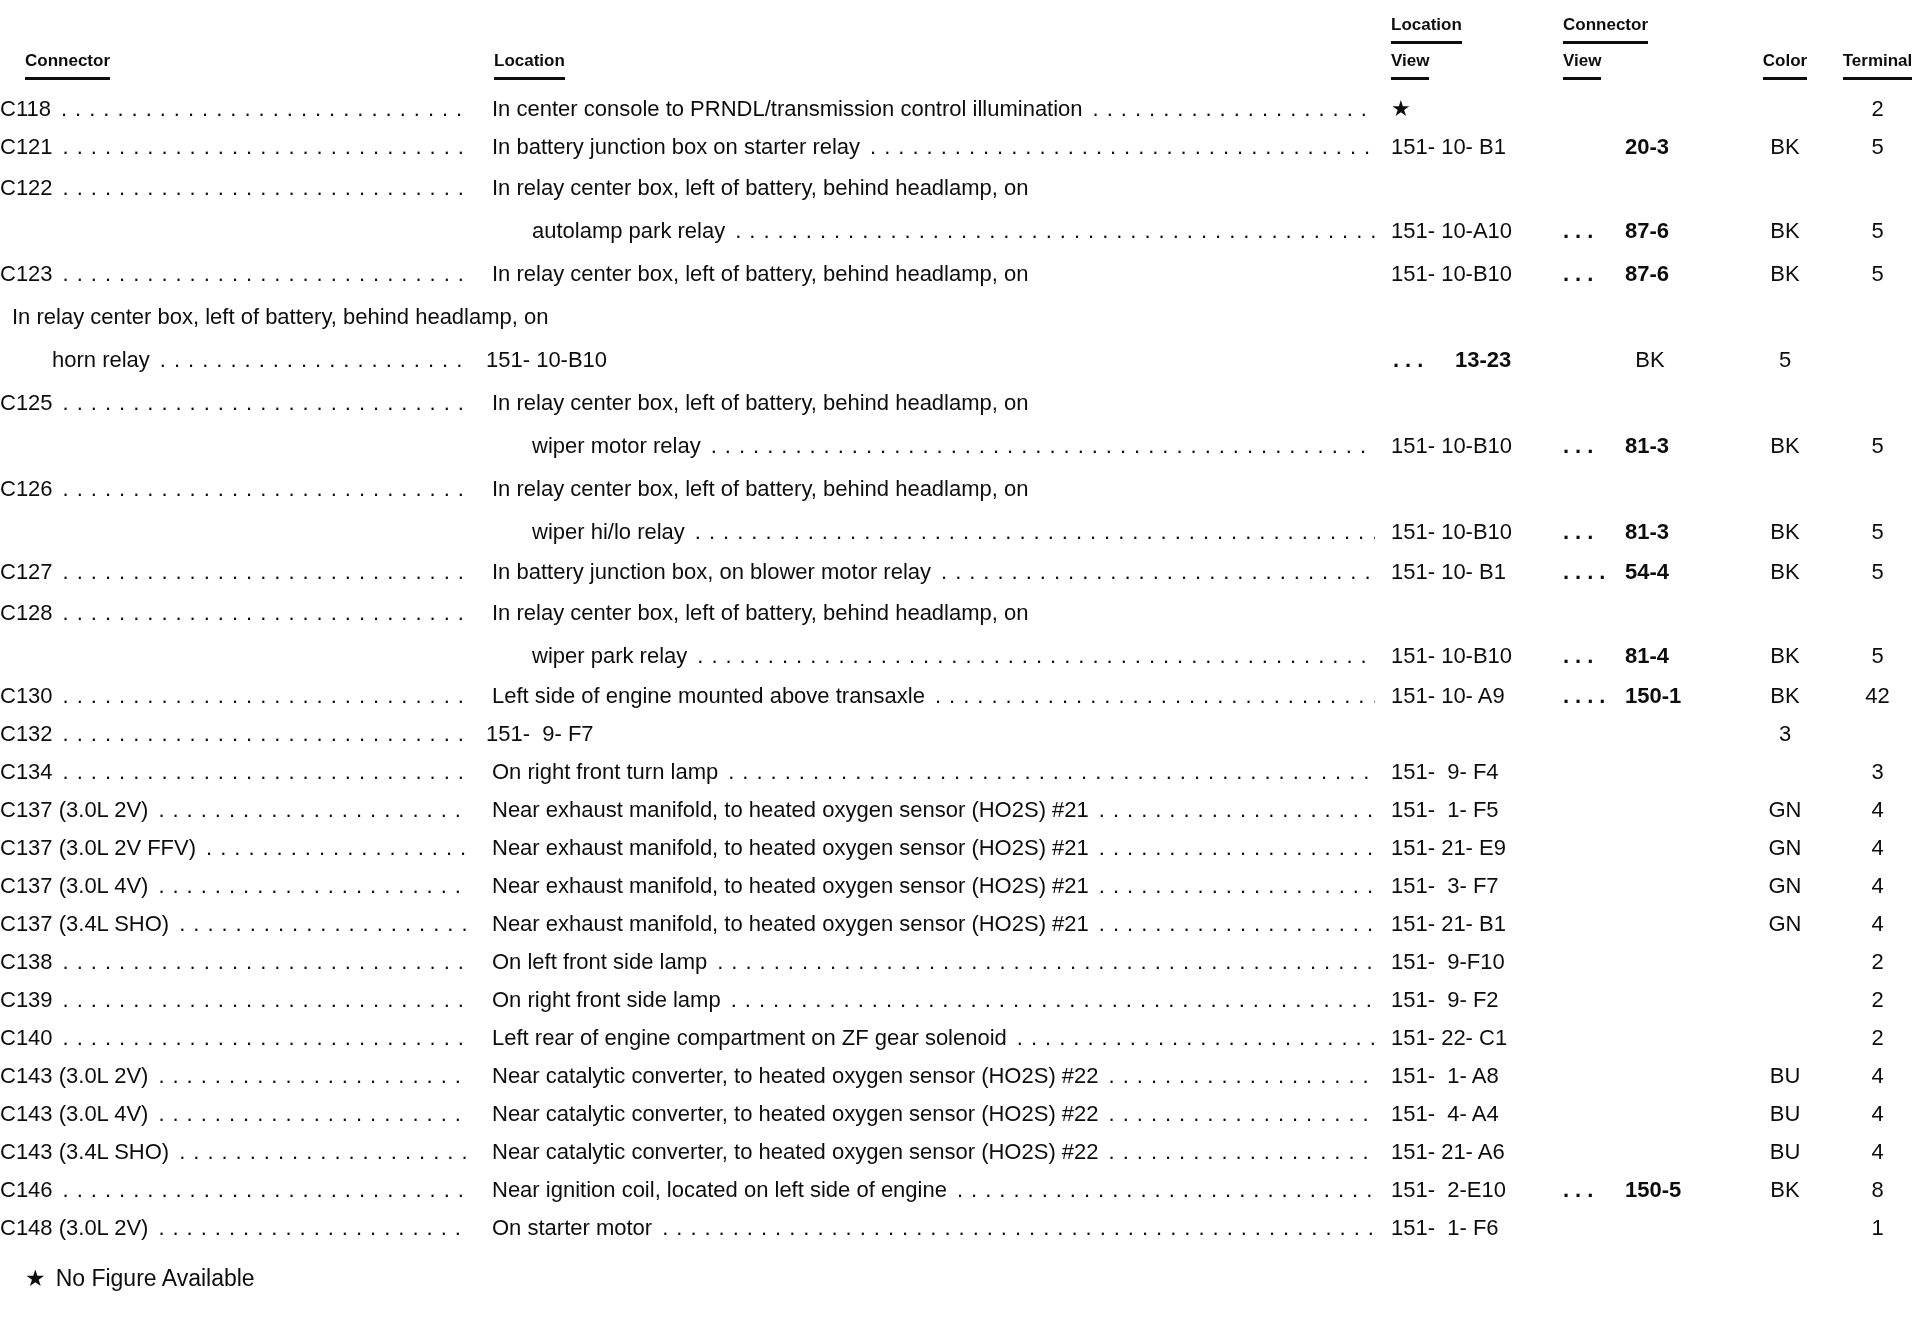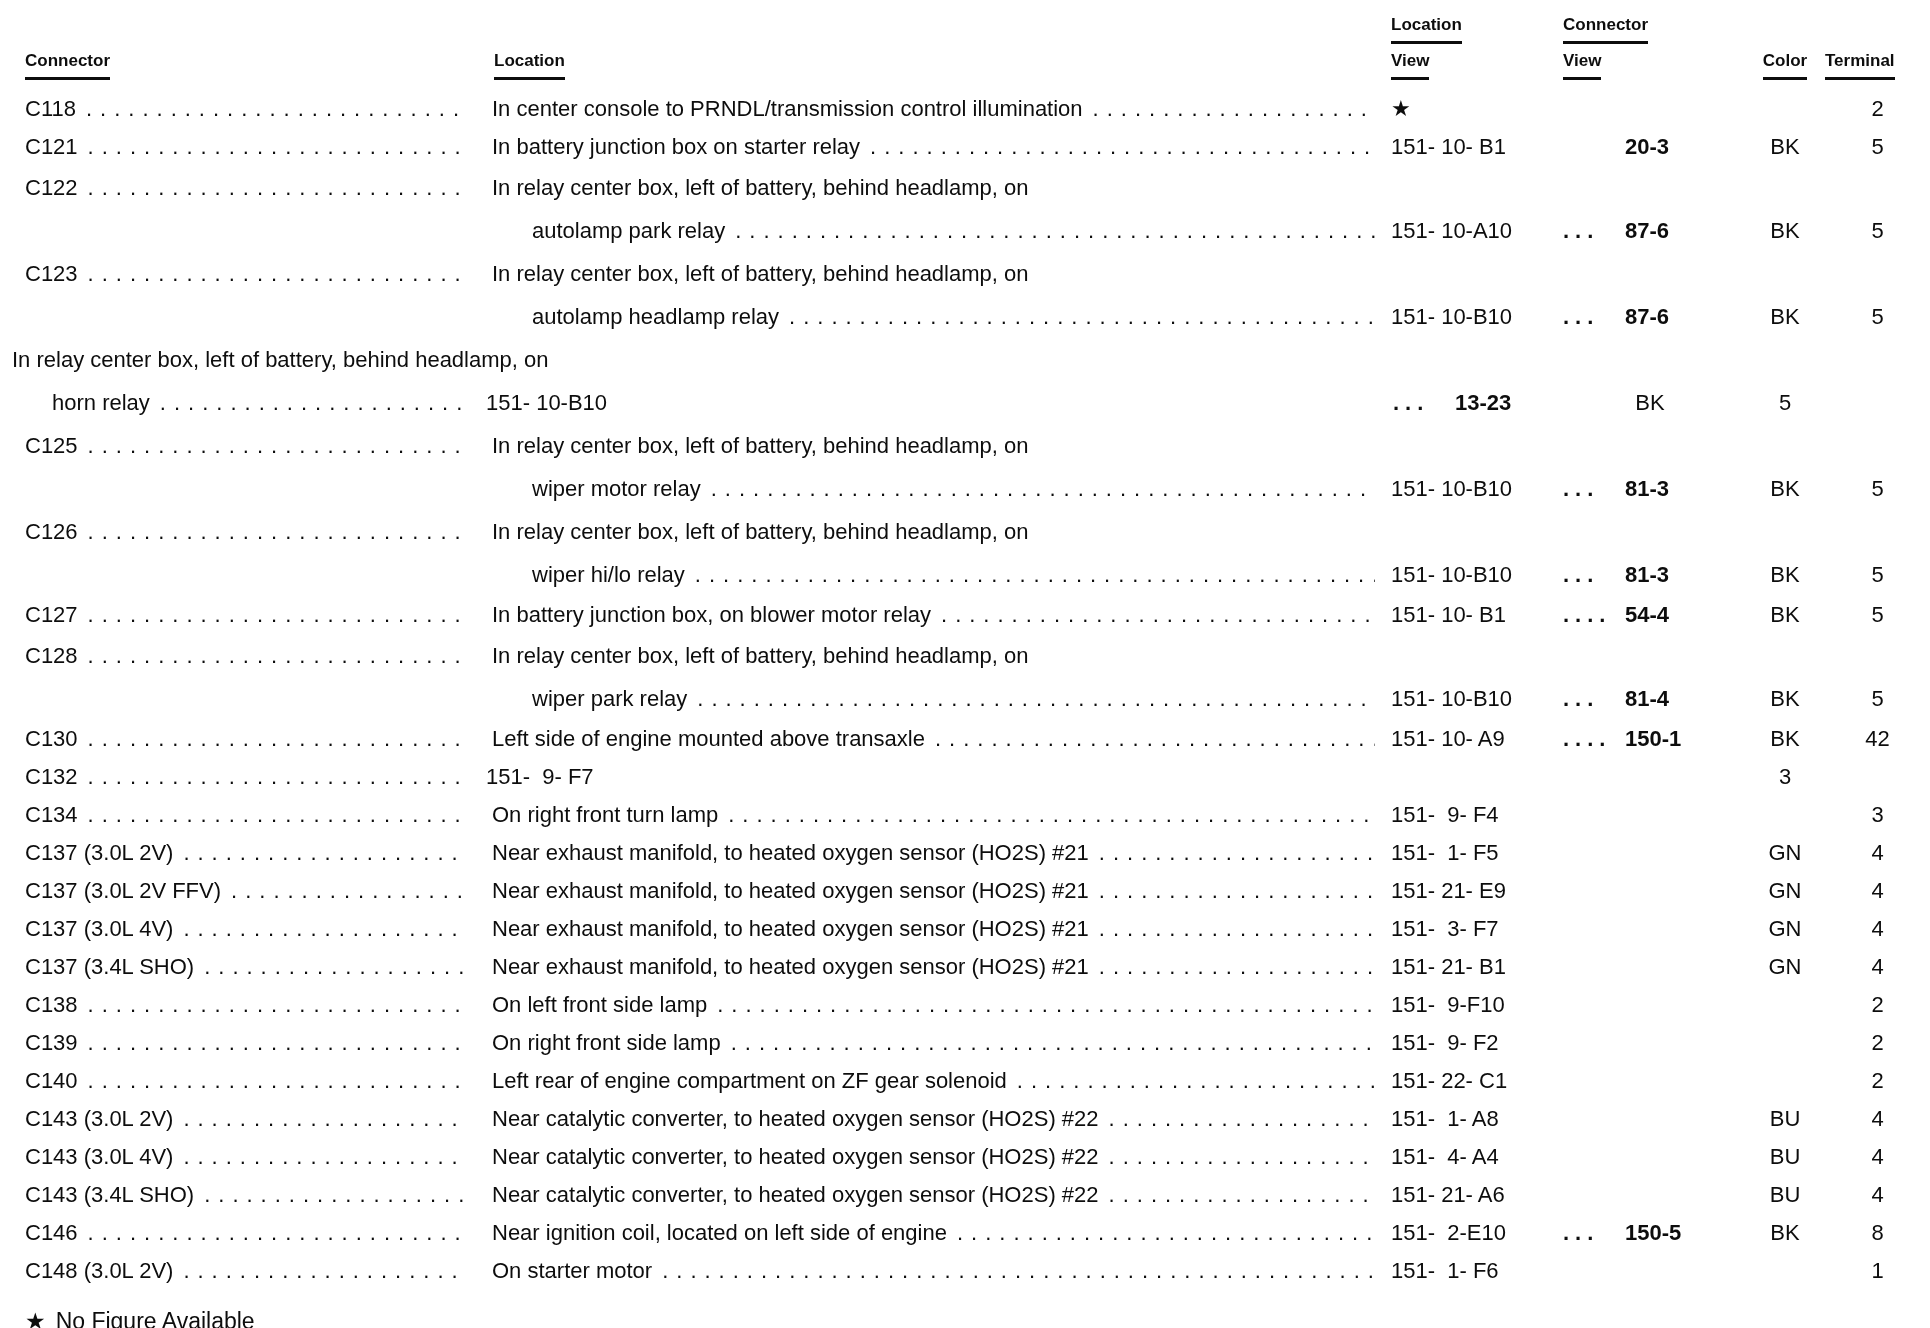--- a/index.html
+++ b/index.html
@@ -25,30 +25,30 @@
     display:inline-block;
     border-bottom:3px solid currentColor;
     padding-bottom:2px;
   }
   .th-stack { display:flex; flex-direction:column; align-items:flex-start; gap:2px; }
   .th-connector { padding-left:25px; }
   .th-location  { padding-left:14px; }
   .th-locview   { padding-left:6px; }
   .th-connview  { padding-left:8px; }
   .th-color     { text-align:center; }
-  .th-terminal  { }
+  .th-terminal  { text-align:center; }
 
   
   .row { min-height:38px; }
   .row .cell { font-size:22px; line-height:38px; }
   .row.two .cell { line-height:43px; }
 
   .c-conn {
     display:flex; align-items:baseline;
-    padding-left:25px; padding-right:14px;
+    padding-right:14px;
     align-self:start;
   }
   .c-label { white-space:pre; }
 
   .leader {
     flex:1 1 auto; overflow:hidden; white-space:nowrap;
     letter-spacing:8px; margin-left:10px;
   }
   .leader::after {
     content:"........................................................................................................................";
@@ -176,24 +176,20 @@
       <div class="grid row two">
     <div class="cell c-conn">
       <span class="c-label">C123</span>
       <span class="leader"></span>
     </div>
     <div class="cell c-loc">
       <div class="loc-line l1">
         <span class="loc-text">In relay center box, left of battery, behind headlamp, on</span>
 
       </div>
-      <div class="loc-line l2">
-        <span class="loc-text">autolamp headlamp relay</span>
-        <span class="leader"></span>
-      </div>
     </div>
     <div class="cell c-lview">151- 10-B10</div>
     <div class="cell c-cview">
       <span class="cv-dots">...</span>
       <span class="cv-val">87-6</span>
     </div>
     <div class="cell c-color">BK</div>
     <div class="cell c-term">5</div>
   </div>
       <div class="grid row two">

